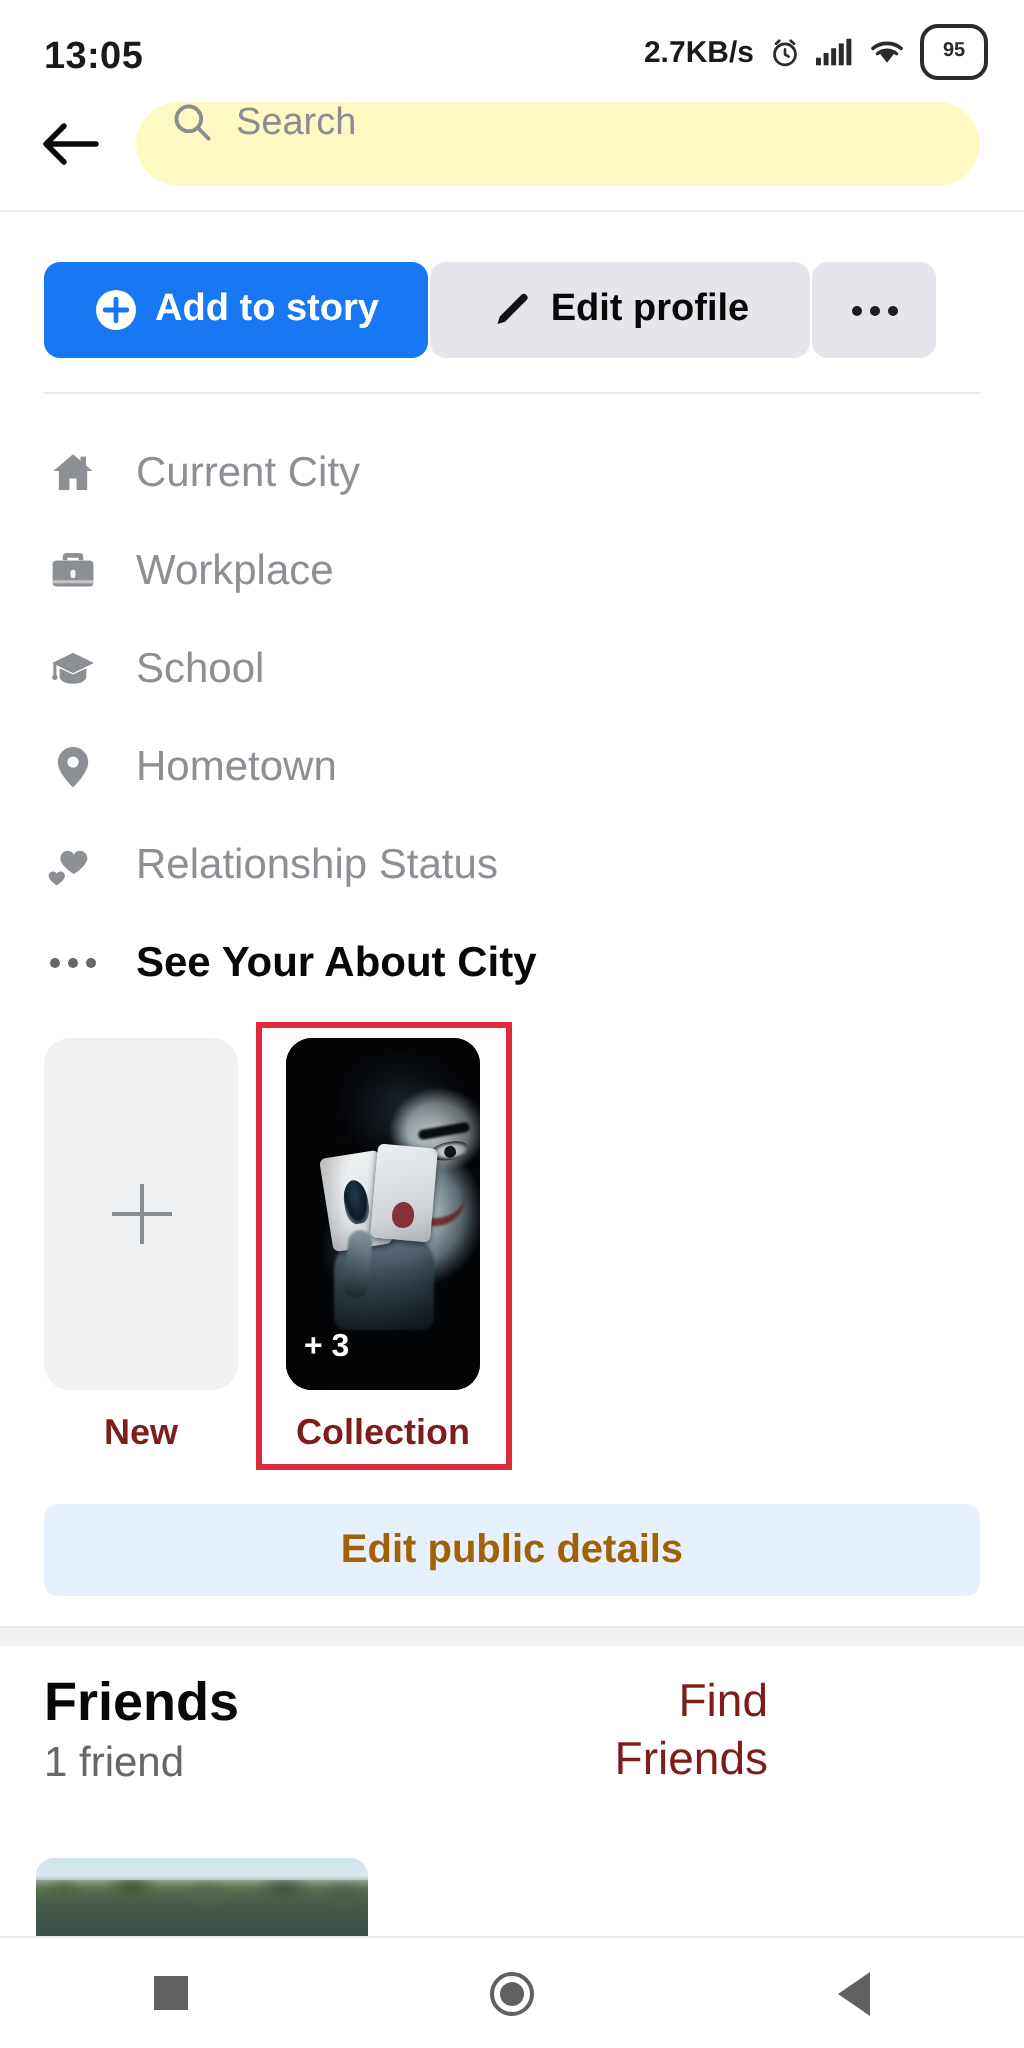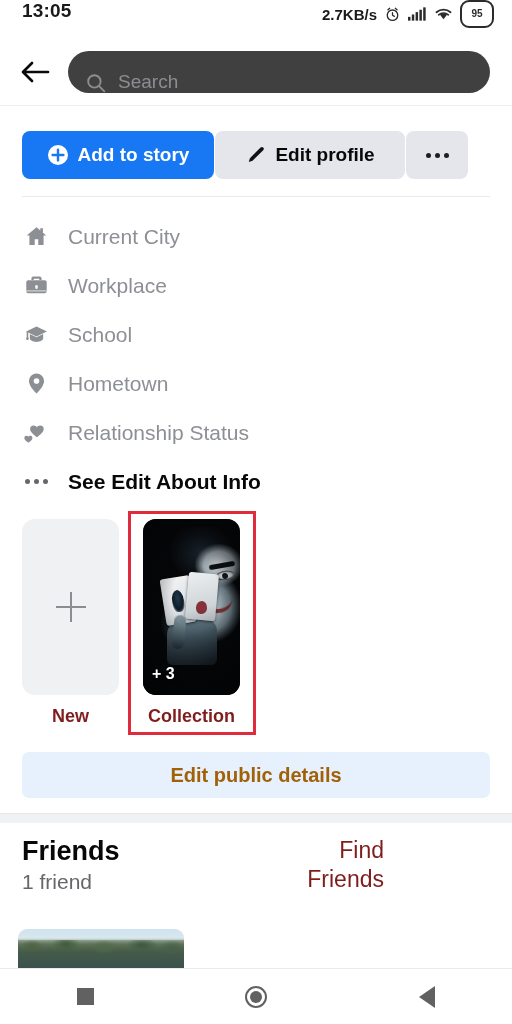--- a/index.html
+++ b/index.html
@@ -7,42 +7,42 @@
     width: 512px; height: 1024px;
     background: #ffffff;
     font-family: "Liberation Sans", sans-serif;
     overflow: hidden;
   }
   #app { position: relative; width: 512px; height: 1024px; background: #fff; }
 
   
   .statusbar {
     position: absolute; top: 0; left: 0; width: 512px; height: 40px;
-    display: flex; align-items: flex-start; justify-content: space-between;
+    display: flex; align-items: flex-end; justify-content: space-between;
     padding: 0 18px 0 22px;
   }
   .sb-time { font-size: 19px; font-weight: bold; color: #1a1a1a; letter-spacing: .2px; }
   .sb-right { display: flex; align-items: center; gap: 7px; }
   .sb-net { font-size: 15px; font-weight: bold; color: #1a1a1a; }
   .sb-batt {
     border: 2px solid #2b2b2b; border-radius: 9px;
     padding: 12px 6px; height: 17px; min-width: 34px;
     display: flex; align-items: center; justify-content: center;
   }
   .sb-batt span { font-size: 10px; font-weight: bold; color: #2b2b2b; line-height: 1; }
 
   
   .header {
     position: absolute; top: 40px; left: 0; width: 512px; height: 64px;
     display: flex; align-items: center; padding: 0 22px 0 18px; gap: 16px;
   }
   .back-btn { width: 34px; height: 34px; display: flex; align-items: center; justify-content: center; flex: none; }
   .search-pill {
-    flex: 1; height: 42px; background: #404040; border-radius: 21px;
-    display: flex; align-items: flex-end; padding: 0 18px; gap: 12px;
+    flex: 1; height: 42px; background: #fef9c3; border-radius: 21px;
+    display: flex; align-items: flex-start; padding: 0 18px; gap: 12px;
   }
   .search-text { font-size: 19px; color: #8a8d91; }
   .hdr-rule { position: absolute; top: 105px; left: 0; width: 512px; height: 1px; background: #eceef0; }
 
   
   .actions {
     position: absolute; top: 131px; left: 0; width: 512px;
     display: flex; align-items: center; padding: 0 22px; gap: 1px;
   }
   .btn {
@@ -330,21 +330,21 @@
     </div>
 
     <div class="about-row strong">
       <span class="about-ico">
         <span class="dots">
             <i></i>
             <i></i>
             <i></i>
           </span>
       </span>
-      <span class="about-label">See Edit About Info</span>
+      <span class="about-label">See Your About City</span>
     </div>
   </div>
 
   <div class="featured">
 
     <div class="fcard-wrap">
       <div class="fcard new">
         <span class="plus-v"></span>
         <span class="plus-h"></span>
       </div>

